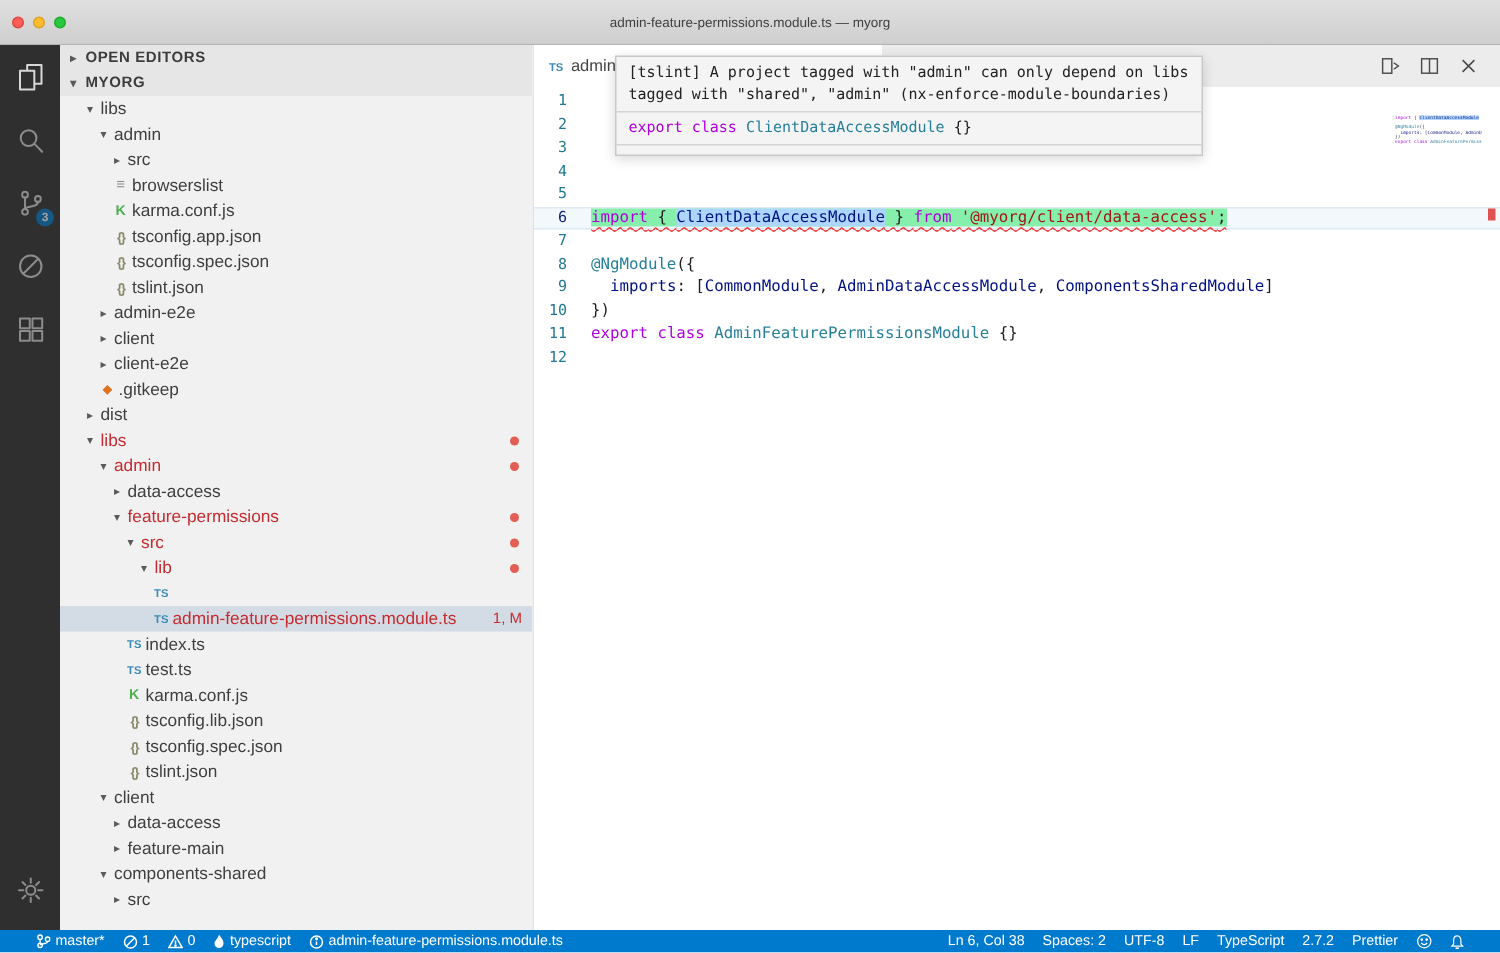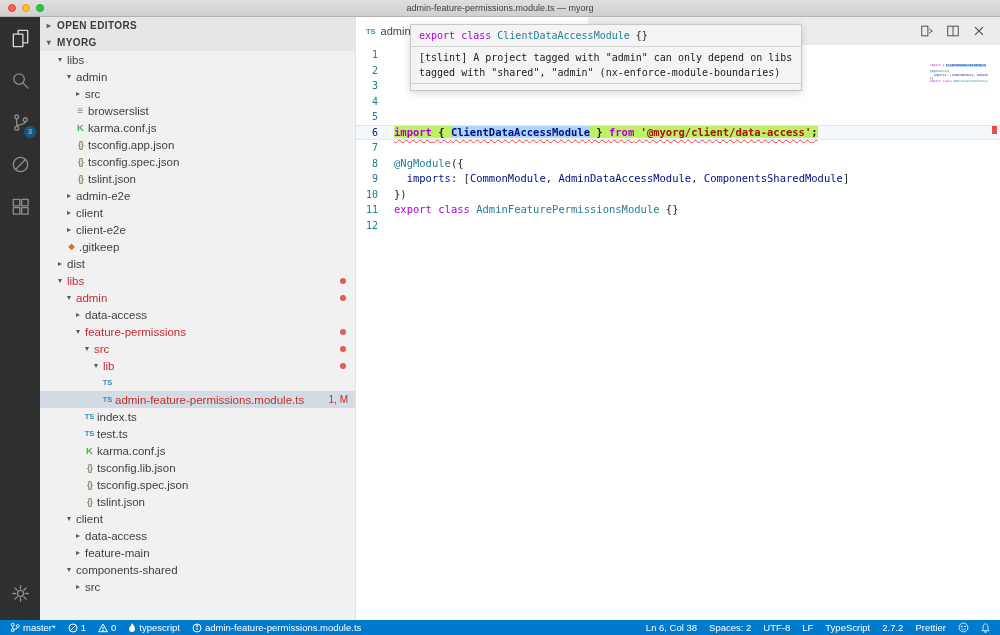--- a/index.html
+++ b/index.html
@@ -1,20 +1,20 @@
 <!DOCTYPE html>
 <html><head>
 <meta charset="utf-8">
 <style>
   * { margin:0; padding:0; box-sizing:border-box; }
   html,body { width:1000px; height:635px; overflow:hidden; font-family:"Liberation Sans",sans-serif; }
   .window { width:1000px; height:635px; display:flex; flex-direction:column; background:#fff; }
 
   
-  .titlebar { height:17px; flex:none; background:linear-gradient(#dfdfdf,#cfcfcf); border-bottom:1px solid #b3b3b3; display:flex; align-items:center; position:relative; }
+  .titlebar { height:30px; flex:none; background:linear-gradient(#dfdfdf,#cfcfcf); border-bottom:1px solid #b3b3b3; display:flex; align-items:center; position:relative; }
   .traffic { display:flex; gap:6px; margin-left:8px; z-index:2; }
   .light { width:8px; height:8px; border-radius:50%; display:inline-block; }
   .light.red { background:#ff5f57; border:0.5px solid #e0443e; }
   .light.yellow { background:#febc2e; border:0.5px solid #dea123; }
   .light.green { background:#28c840; border:0.5px solid #1dad2b; }
   .title-text { position:absolute; left:0; right:0; text-align:center; font-size:9px; color:#3f3f3f; }
 
   .main { flex:1; display:flex; min-height:0; }
 
   
@@ -59,34 +59,34 @@
   .cline.current { background:#f3f8fd; box-shadow:inset 0 1px 0 #dfe8f2, inset 0 -1px 0 #dfe8f2; }
   .gut { width:38px; flex:none; text-align:right; padding-right:16px; font-size:10px; color:#237893; }
   .cline.current .gut { color:#0b216f; }
   .ltxt { white-space:pre; }
   .tok.kw { color:#af00db; }
   .tok.type { color:#267f99; }
   .tok.var { color:#001080; }
   .tok.str { color:#a31515; }
   .tok.pun { color:#1e1e1e; }
   .tok.hl { background:#add6ff; }
-  .squiggle { background:#bef264; text-decoration-line:underline; text-decoration-style:wavy; text-decoration-color:#f03e3e; text-decoration-thickness:1px; text-underline-offset:2.5px; text-decoration-skip-ink:none;font-weight:bold; }
+  .squiggle { background:#86efac; text-decoration-line:underline; text-decoration-style:wavy; text-decoration-color:#f03e3e; text-decoration-thickness:1px; text-underline-offset:2.5px; text-decoration-skip-ink:none; }
 
   .minimap { position:absolute; top:3px; right:12px; width:58px; font-size:3px; line-height:3.2px; white-space:pre; pointer-events:auto; opacity:.95; }
   .mline { height:3.2px; overflow:hidden; }
   .ruler-mark { position:absolute; right:3px; top:81px; width:5px; height:8px; background:#e05252; }
 
   
   .hover { position:absolute; left:54px; top:7px; width:392px; background:#f4f4f4; border:1px solid #c8c8c8; box-shadow:0 2px 8px rgba(0,0,0,.16); z-index:20; font-family:"DejaVu Sans Mono",monospace; font-size:10px; }
   .hsec { padding:3px 8px; }
   .hsec + .hsec { border-top:1px solid #d4d4d4; }
   .hline { line-height:15px; white-space:pre-wrap; color:#212121; }
 
   
-  .statusbar { height:15px; flex:none; background:#007acc; color:#fff; display:flex; justify-content:space-between; align-items:center; font-size:9.5px; padding:0 10px; }
+  .statusbar { height:15px; flex:none; background:#007acc; color:#fff; display:flex; justify-content:space-between; align-items:center; font-size:9.5px; padding:0 24px; }
   .sb-group { display:flex; align-items:center; gap:12px; min-width:0; }
   .sb-item { display:flex; align-items:center; gap:3px; white-space:nowrap; cursor:pointer; }
   .sb-item .sb-icon { display:flex; align-items:center; }
 </style>
 </head>
 <body>
 
 <div class="window">
   <div class="titlebar">
     <div class="traffic">
@@ -363,26 +363,26 @@
             </div>
             <div class="cline">
               <span class="gut">12</span>
               <span class="ltxt"></span>
             </div>
           </div>
         <div class="minimap"><div class="mline"></div><div class="mline"></div><div class="mline"></div><div class="mline"></div><div class="mline"></div><div class="mline"><span class="tok kw">import</span><span class="tok pun"> { </span><span class="tok var hl">ClientDataAccessModule</span><span class="tok pun"> } </span></div><div class="mline"></div><div class="mline"><span class="tok type">@NgModule</span><span class="tok pun">({</span></div><div class="mline"><span class="tok pun">  </span><span class="tok var">imports</span><span class="tok pun">: [</span><span class="tok var">CommonModule</span><span class="tok pun">, </span><span class="tok var">AdminDataAccessModule</span></div><div class="mline"><span class="tok pun">})</span></div><div class="mline"><span class="tok kw">export</span><span class="tok pun"> </span><span class="tok kw">class</span><span class="tok pun"> </span><span class="tok type">AdminFeaturePermissionsModule</span></div><div class="mline"></div></div>
         <div class="ruler-mark"></div>
       </div>
       <div class="hover">
-          <div class="hsec code">
-            <div class="hline"><span class="tok kw">export</span><span class="tok pun"> </span><span class="tok kw">class</span><span class="tok pun"> </span><span class="tok type">ClientDataAccessModule</span><span class="tok pun"> {}</span></div>
-          </div>
           <div class="hsec text">
             <div class="hline">[tslint] A project tagged with "admin" can only depend on libs</div>
             <div class="hline">tagged with "shared", "admin" (nx-enforce-module-boundaries)</div>
+          </div>
+          <div class="hsec code">
+            <div class="hline"><span class="tok kw">export</span><span class="tok pun"> </span><span class="tok kw">class</span><span class="tok pun"> </span><span class="tok type">ClientDataAccessModule</span><span class="tok pun"> {}</span></div>
           </div>
           <div class="hsec code">
           </div>
         </div>
     </div>
   </div>
 
   <div class="statusbar">
     <div class="sb-group">
         <div class="sb-item">

